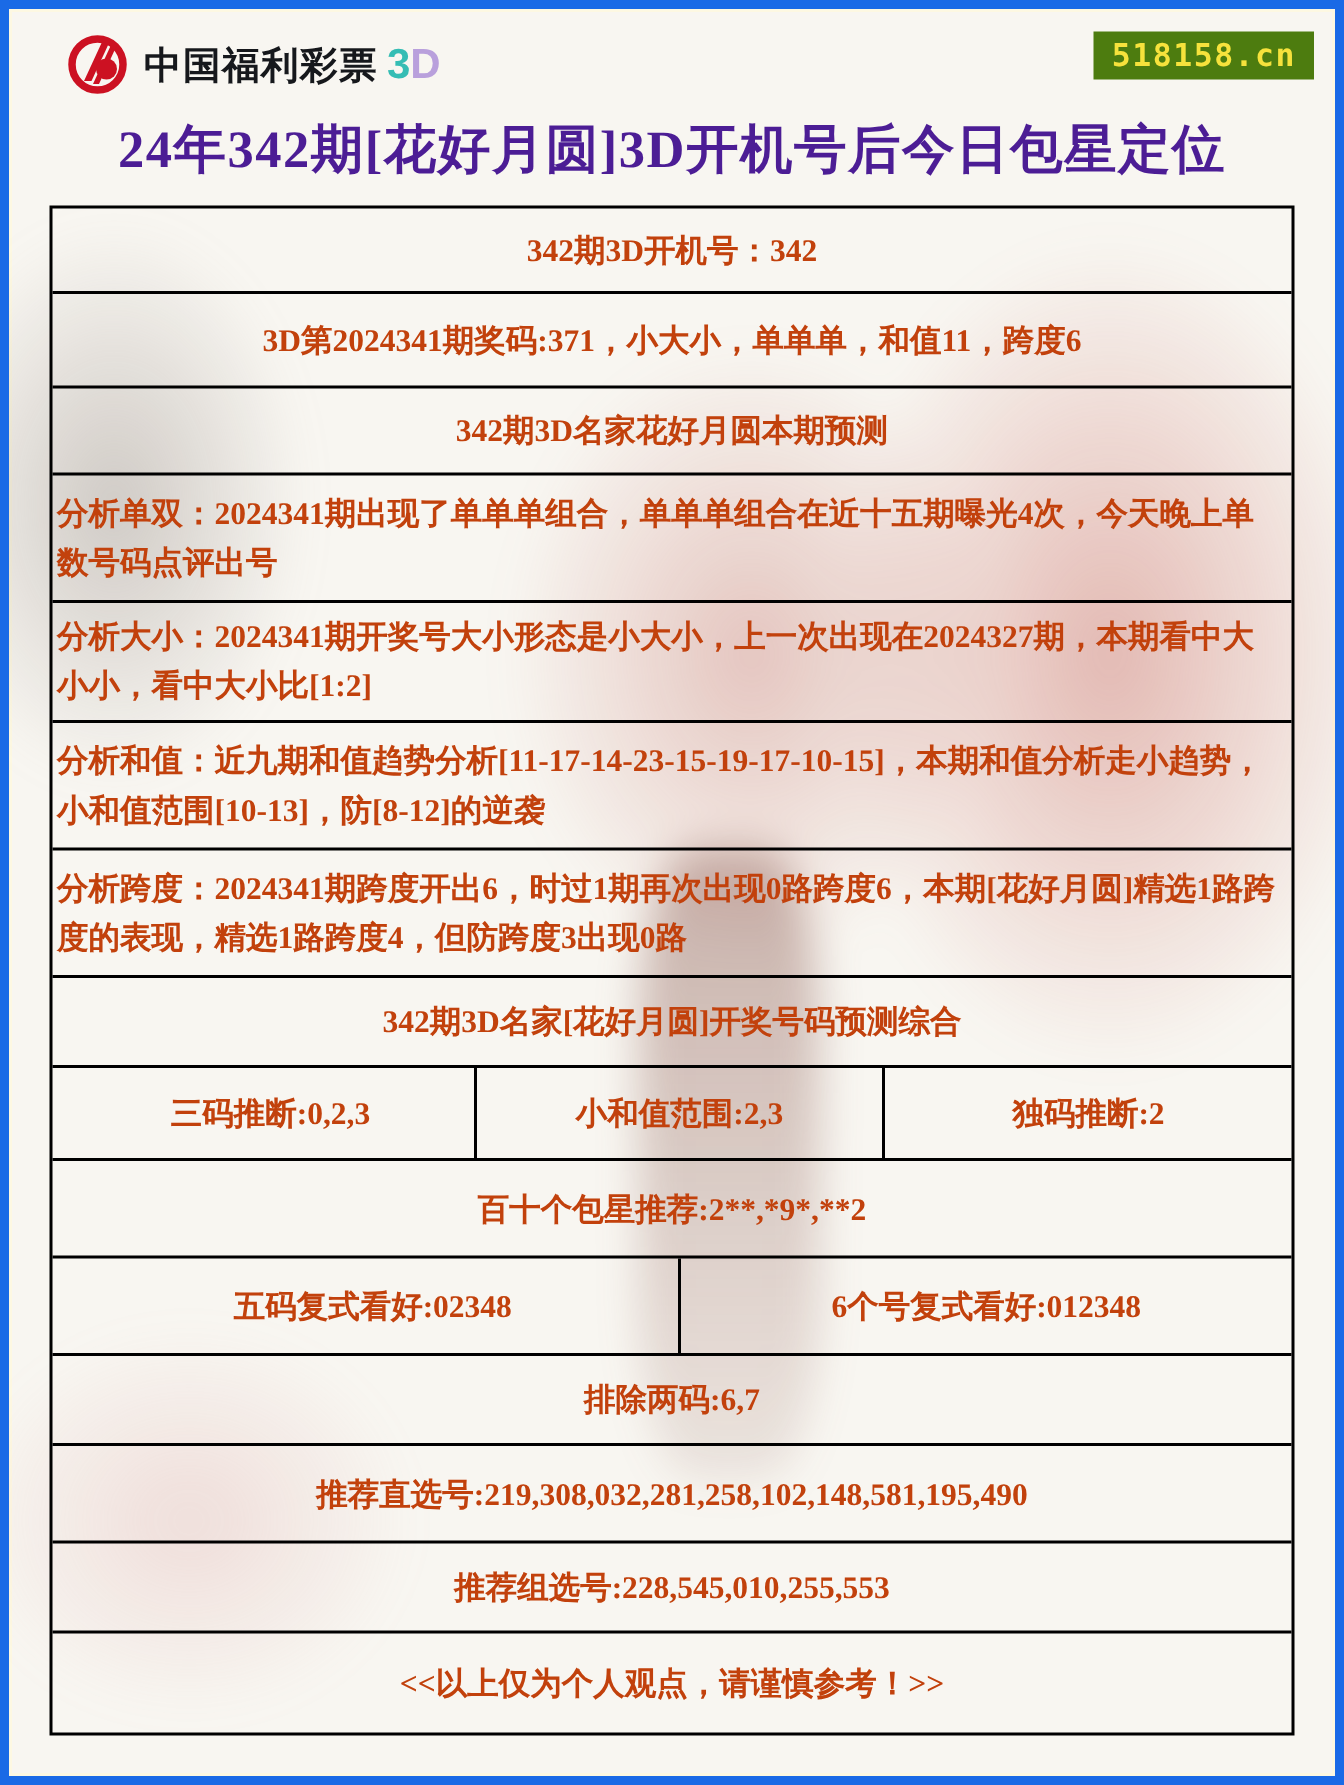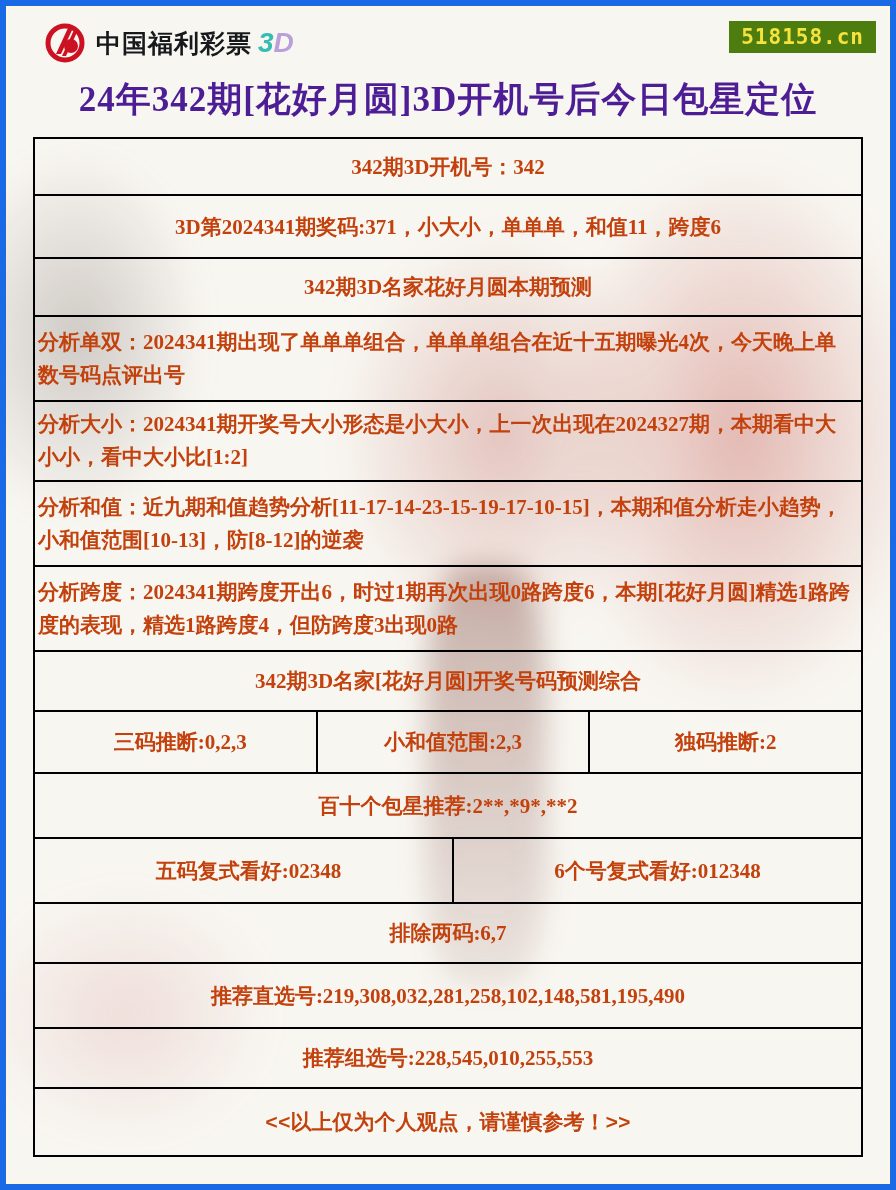--- a/index.html
+++ b/index.html
@@ -32,21 +32,21 @@
 
   .content { position: relative; z-index: 2; }
 
   
   .header { position: relative; height: 62px; }
   .logo { position: absolute; left: 36px; top: 14px; display: flex; align-items: center; }
   .logo svg { display: block; }
   .logo-text { margin-left: 8px; font-family: "Liberation Sans", sans-serif;
     font-weight: bold; font-size: 25px; color: #16181c; letter-spacing: 1px; }
   .logo-3d { margin-left: 6px; font-family: "Liberation Sans", sans-serif;
-    font-weight: bold; font-style: italic; font-size: 28px; }
+    font-weight: bold; font-size: 28px; }
   .logo-3d .g3 { color: #35bdb4; }
   .logo-3d .gd { color: #b9a0dc; }
 
   .site-badge { position: absolute; right: 14px; top: 15px;
     background: #4d7c0f; color: #f6e23c;
     font-family: "DejaVu Sans Mono", "Liberation Mono", monospace;
     font-weight: bold; font-size: 21px; padding: 4px 12px; letter-spacing: 1px; }
 
   
   .main-title { text-align: center; color: #4c1d95; font-weight: bold;
@@ -61,21 +61,21 @@
   .row.left { justify-content: flex-start; text-align: left; font-size: 21px;
     padding: 6px 6px 6px 3px; line-height: 1.55; }
   .row.cols { padding: 0; align-items: stretch; }
   .cell { flex: 1; display: flex; align-items: center; justify-content: center;
     text-align: center; font-size: 21px; border-left: 2px solid #000; padding: 4px 6px; }
   .cell:first-child { border-left: none; margin-left: 10px; }
 
   
   .h55 { min-height: 55px; } .h63 { min-height: 63px; } .h58 { min-height: 58px; }
   .h85 { min-height: 85px; } .h80 { min-height: 80px; } .h60 { min-height: 60px; }
-  .h62 { min-height: 62px; } .h65 { min-height: 65px; } .h68 { min-height: 68px; font-family: Liberation Mono, monospace; }
+  .h62 { min-height: 62px; } .h65 { min-height: 65px; } .h68 { min-height: 68px; }
 </style>
 </head>
 <body>
 
 <div class="page">
 
   <div class="bg-art">
     <div class="blob blob-mountain"></div>
     <div class="blob blob-red-right"></div>
     <div class="blob blob-red-mid"></div>

